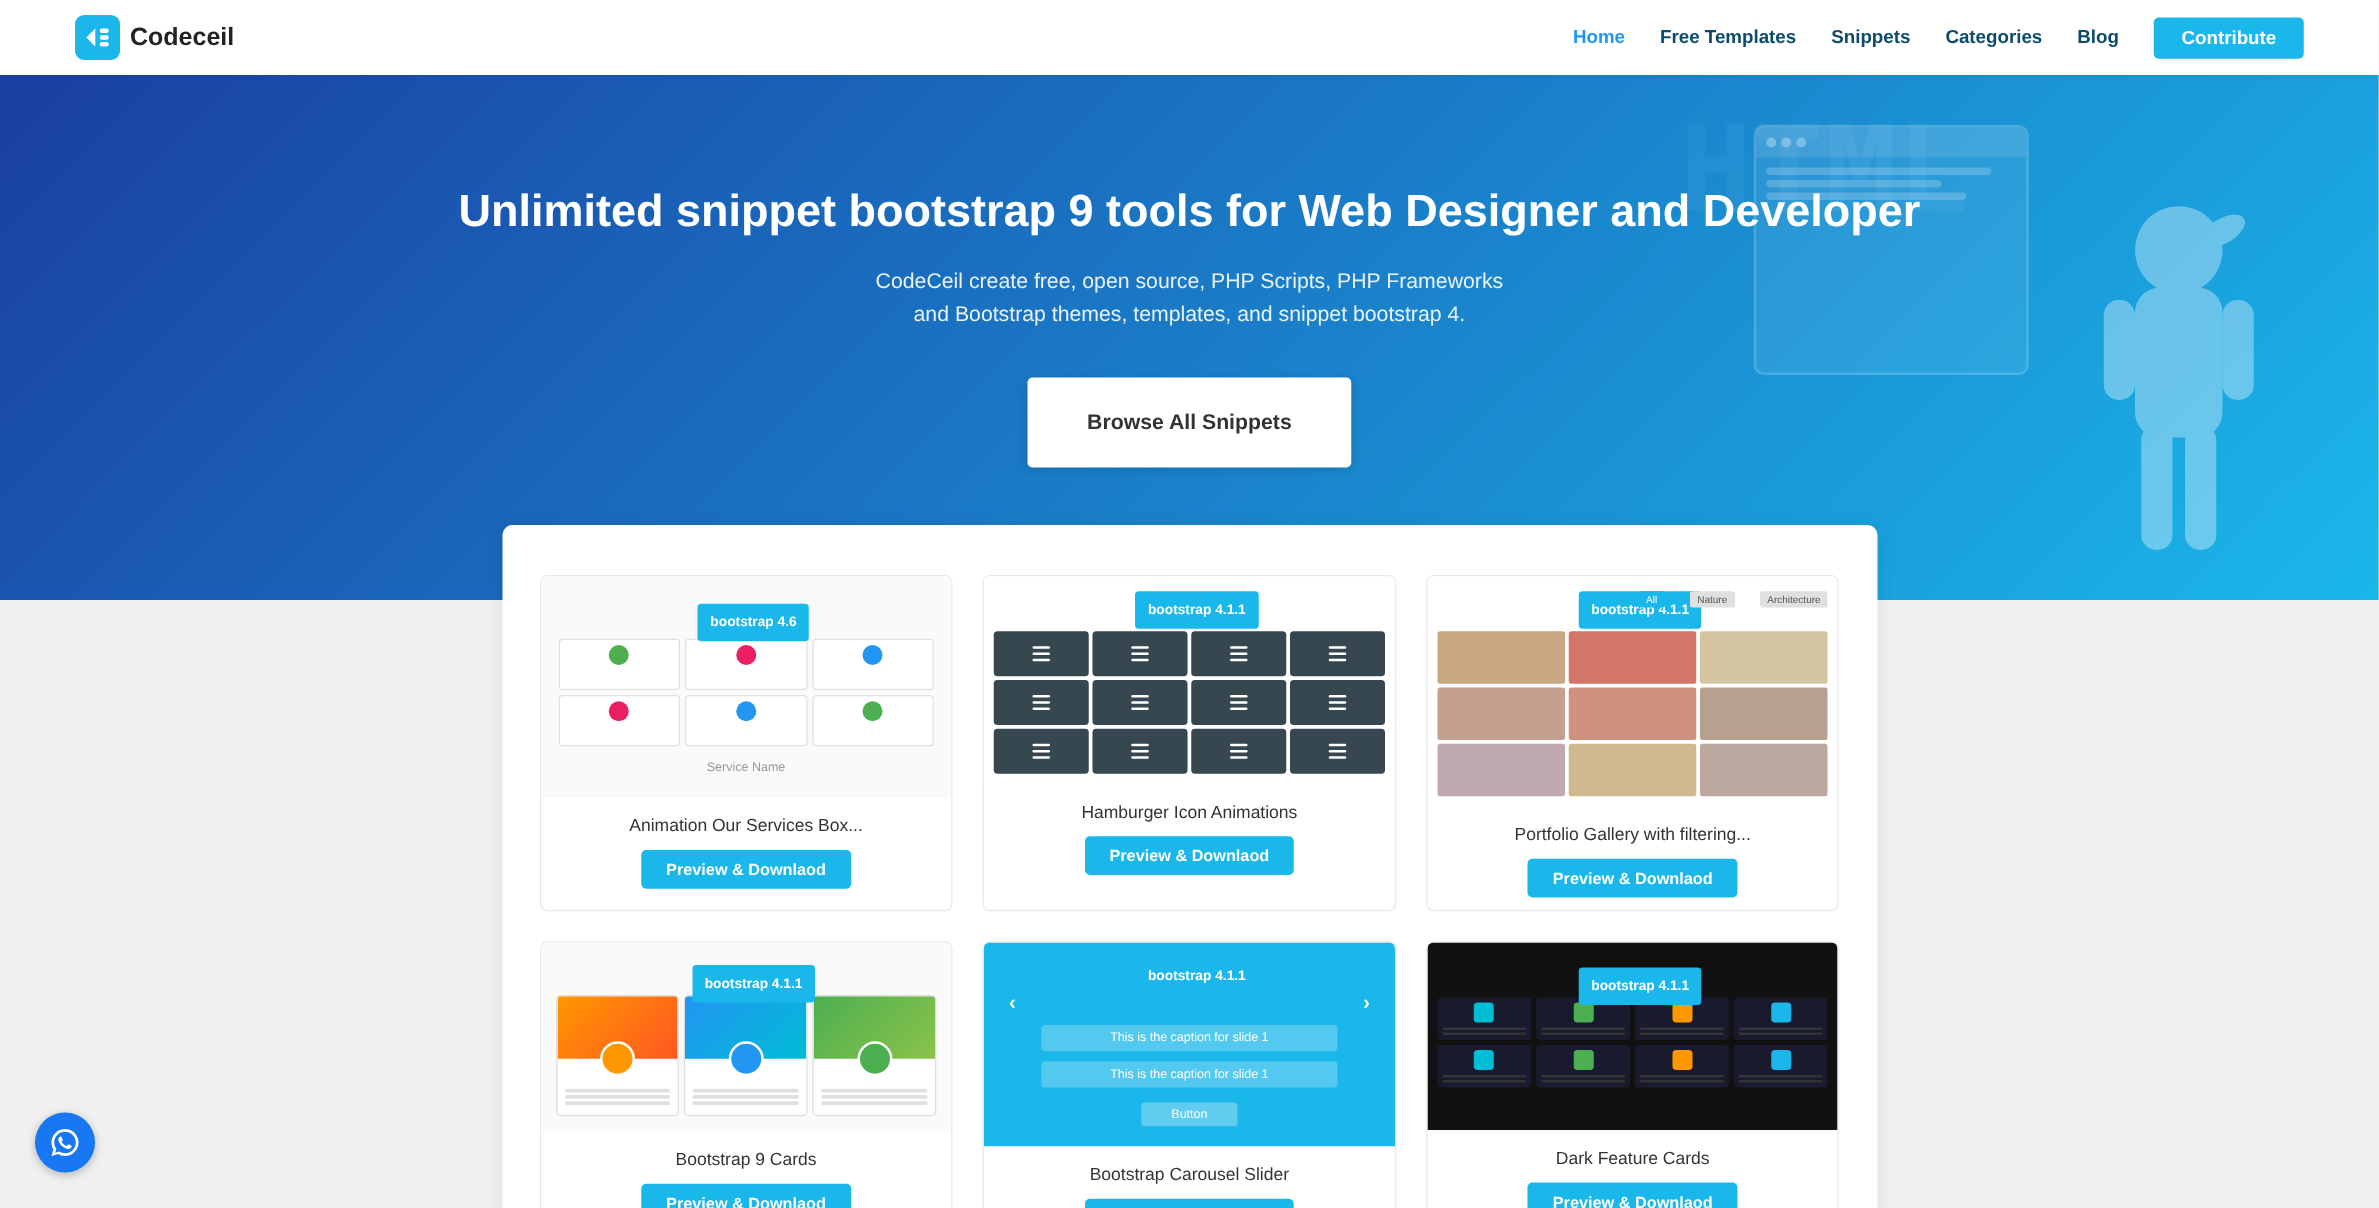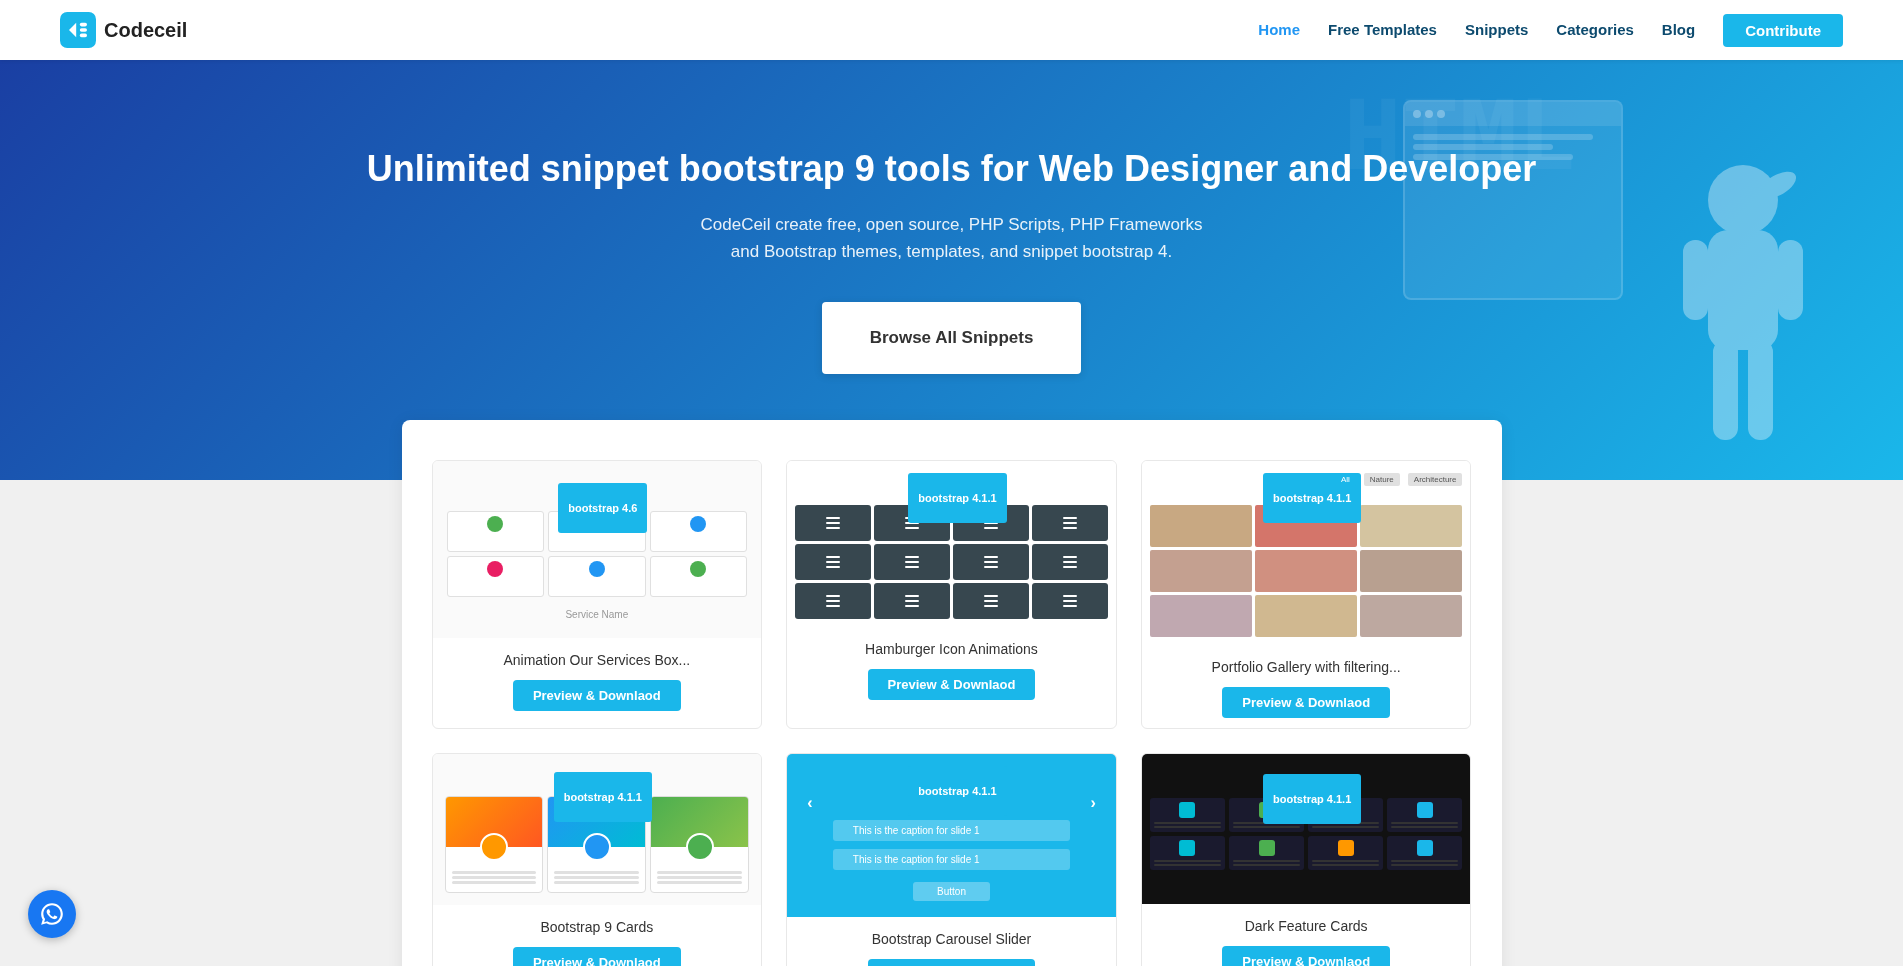--- a/index.html
+++ b/index.html
@@ -135,21 +135,21 @@
       border-radius: 6px;
       overflow: hidden;
       display: flex;
       flex-direction: column;
     }
     .card-badge {
       display: inline-block;
       color: #fff;
       font-size: 11px;
       font-weight: 700;
-      padding: 19px 10px;
+      padding: 9px 10px;
       border-radius: 3px;
       margin: 12px 0 0 12px;
       position: absolute;
     }
     .badge-blue { background: #1ab7ea; }
     .card-thumb-wrap {
       position: relative;
       background: #f5f5f5;
       min-height: 150px;
       display: flex;
@@ -313,21 +313,21 @@
       background: #e0e0e0;
       border-radius: 2px;
       margin: 2px 0;
     }
     .carousel-caption {
       background: rgba(255,255,255,0.25);
       color: #fff;
       font-size: 10px;
       padding: 5px 20px;
       border-radius: 3px;
-      text-align: left;
+      text-align: center;
       width: 80%;
     }
     .carousel-btn {
       background: rgba(255,255,255,0.3);
       color: #fff;
       border: none;
       padding: 4px 24px;
       border-radius: 3px;
       font-size: 10px;
       cursor: pointer;
@@ -601,21 +601,21 @@
         <div class="card-body">
           <div class="card-title">Hamburger Icon Animations</div>
           <button class="btn-preview">Preview &amp; Downlaod</button>
         </div>
       </div>
 
       <div class="card">
         <div class="card-thumb-wrap thumb-gallery">
           <span class="card-badge badge-blue">bootstrap 4.1.1</span>
 
-          <div style="position:absolute;top:12px;right:8px;display:flex;gap:8px;">
+          <div style="position:absolute;top:12px;right:8px;display:flex;gap:20px;">
             <span style="background:#1ab7ea;color:#fff;font-size:8px;padding:2px 6px;border-radius:2px;">All</span>
             <span style="background:#e0e0e0;color:#555;font-size:8px;padding:2px 6px;border-radius:2px;">Nature</span>
             <span style="background:#e0e0e0;color:#555;font-size:8px;padding:2px 6px;border-radius:2px;">Architecture</span>
           </div>
           <div style="width:100%;padding-top:36px;">
             <div class="gallery-grid">
               <div class="gallery-cell gc1"></div>
               <div class="gallery-cell gc2"></div>
               <div class="gallery-cell gc3"></div>
               <div class="gallery-cell gc4"></div>

